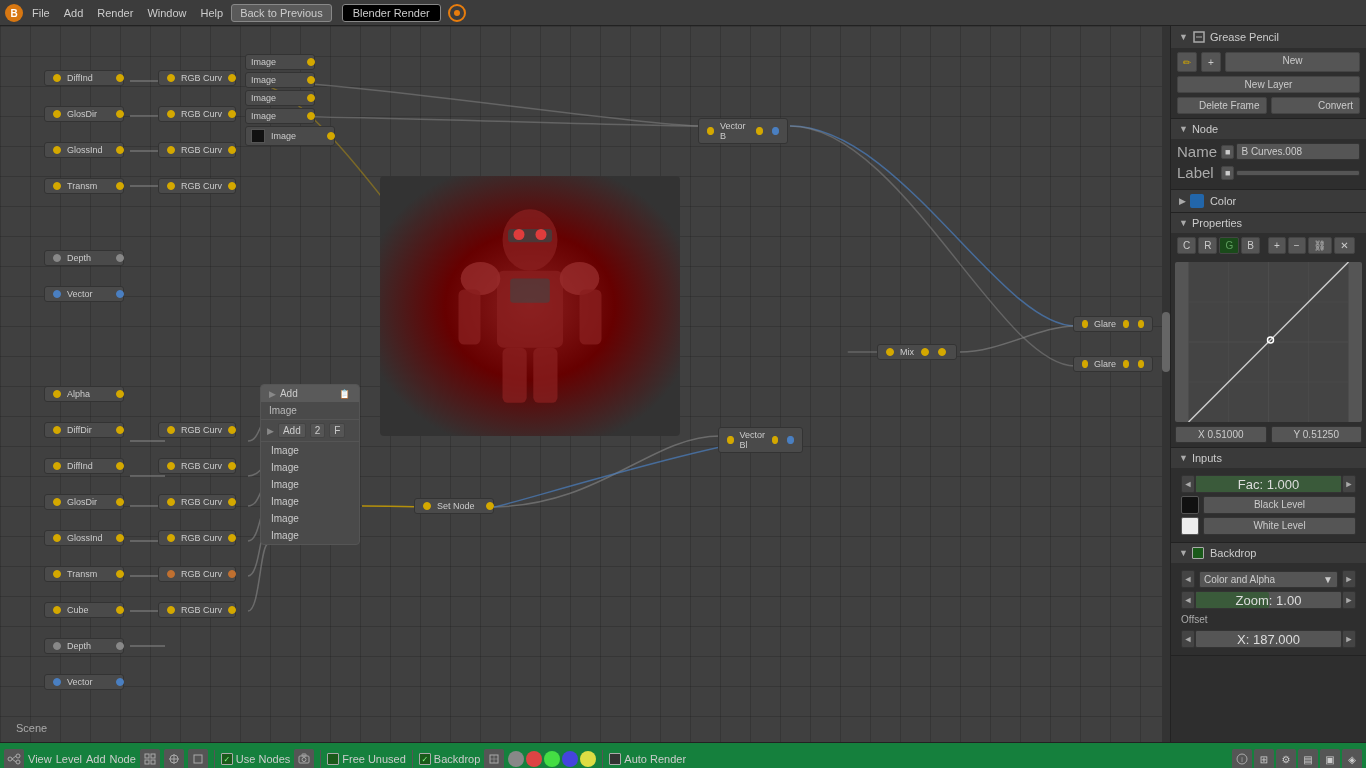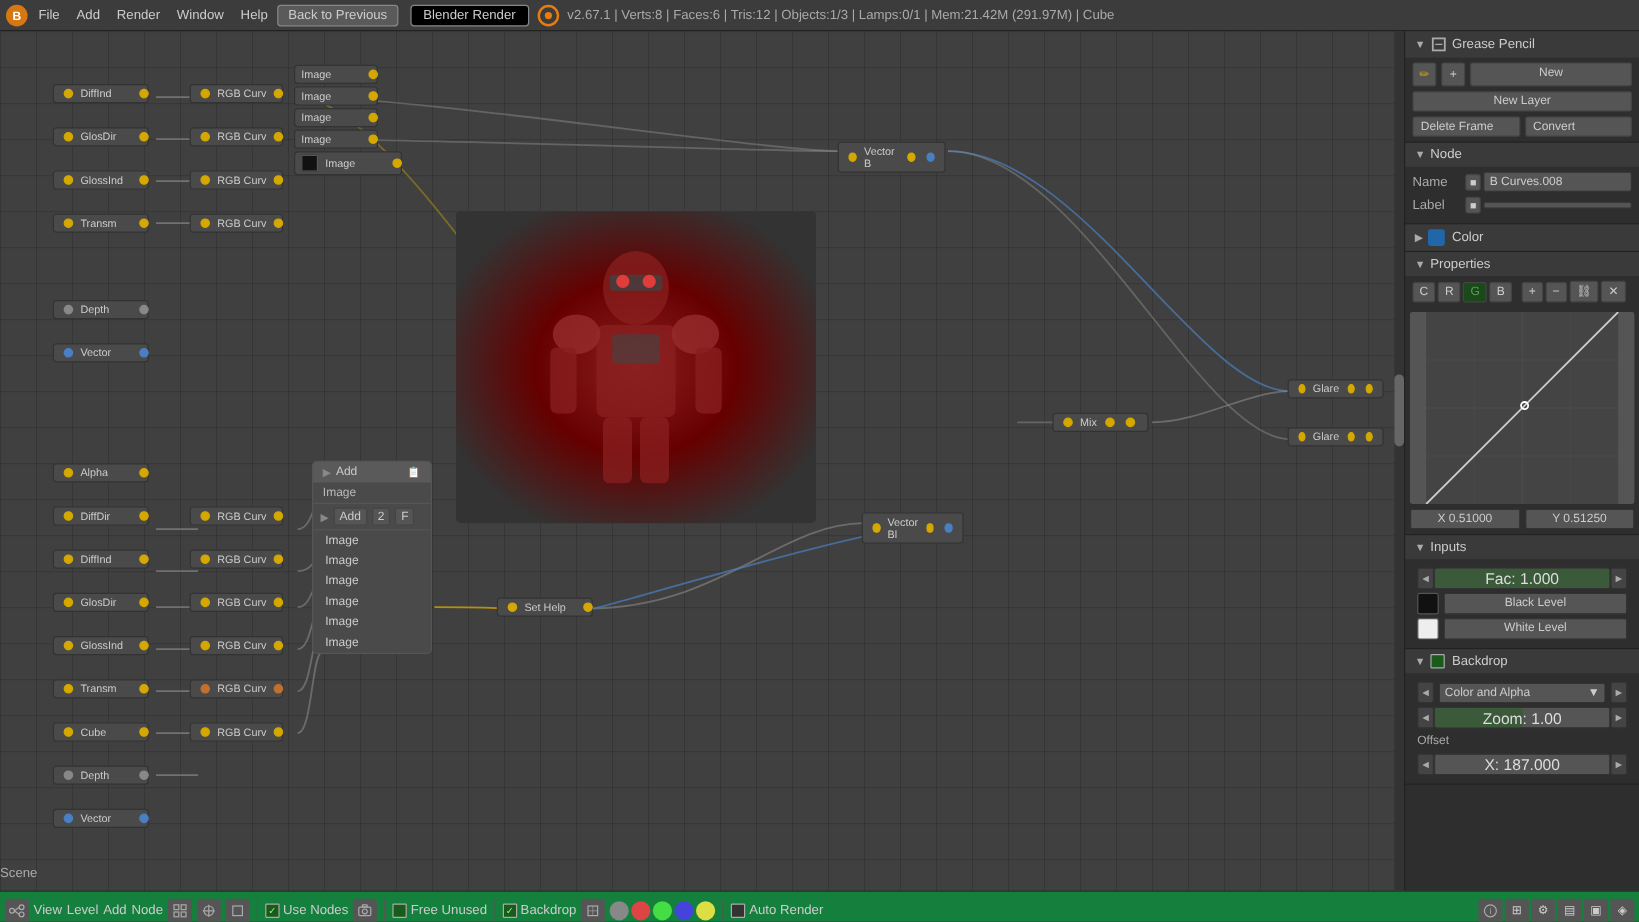--- a/index.html
+++ b/index.html
@@ -169,21 +169,21 @@
     .robot-silhouette {
       width: 220px;
       height: 220px;
       opacity: 0.9;
     }
 
     
     #scene-label {
       position: absolute;
       bottom: 8px;
-      left: 0;
+      left: 16px;
       color: #aaa;
       font-size: 11px;
     }
 
     
     .panel-section {
       border-bottom: 1px solid #222;
     }
     .panel-header {
       background: #3a3a3a;
@@ -203,32 +203,32 @@
       padding: 4px 6px;
     }
     .panel-row {
       display: flex;
       align-items: center;
       margin-bottom: 4px;
       gap: 4px;
     }
     .panel-label {
       color: #aaa;
-      font-size: 11px;
+      font-size: 15px;
       min-width: 40px;
     }
     .panel-btn {
       background: #555;
       border: 1px solid #444;
       border-radius: 2px;
       padding: 2px 6px;
       color: #ccc;
       font-size: 10px;
       cursor: pointer;
-      text-align: left;
+      text-align: right;
     }
     .panel-btn-wide {
       flex: 1;
       text-align: center;
     }
 
     
     .color-picker-area {
       background: #555;
       height: 160px;
@@ -500,21 +500,20 @@
 
   <button id="back-btn">Back to Previous</button>
 
   <button id="render-btn">Blender Render</button>
 
   <svg width="20" height="20" viewBox="0 0 20 20">
     <circle cx="10" cy="10" r="8" fill="none" stroke="#e87d0d" stroke-width="2"></circle>
     <circle cx="10" cy="10" r="3" fill="#e87d0d"></circle>
   </svg>
 
-  <span id="info-text">v2.67.1 | Verts:8 | Faces:6 | Tris:12 | Objects:1/3 | Lamps:0/1 | Mem:21.42M (291.97M) | Cube</span>
 </div>
 
 <div id="main">
 
   <div id="node-editor">
 
     <svg id="connections-svg">
 
       <path d="M 130 55 C 160 55, 155 55, 165 55" stroke="#888" stroke-width="1.5" fill="none" opacity="0.7"></path>
       <path d="M 130 90 C 160 90, 155 90, 165 90" stroke="#888" stroke-width="1.5" fill="none" opacity="0.7"></path>
@@ -780,21 +779,21 @@
       <div class="popup-item">Image</div>
       <div class="popup-item">Image</div>
       <div class="popup-item">Image</div>
       <div class="popup-item">Image</div>
       <div class="popup-item">Image</div>
       <div class="popup-item">Image</div>
     </div>
 
     <div class="small-node" style="left:414px;top:472px;width:80px;">
       <span class="socket yellow"></span>
-      <span>Set Help</span>
+      <span>Set Node</span>
       <span class="socket yellow socket-right"></span>
     </div>
 
     <div class="small-node" style="left:718px;top:401px;width:85px;">
       <span class="socket yellow"></span>
       <span>Vector Bl</span>
       <span class="socket yellow" style="margin-left:2px;"></span>
       <span class="socket blue"></span>
     </div>
 

